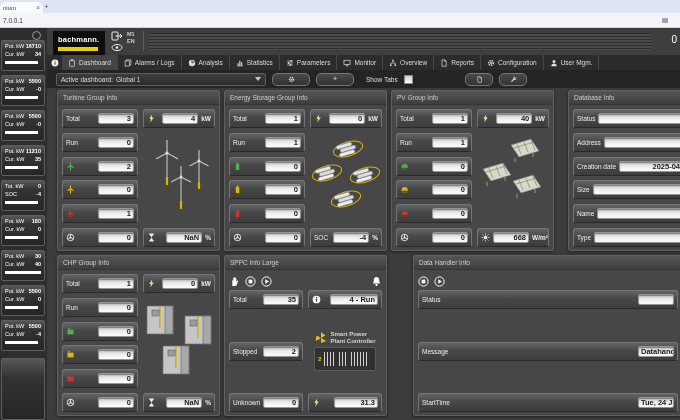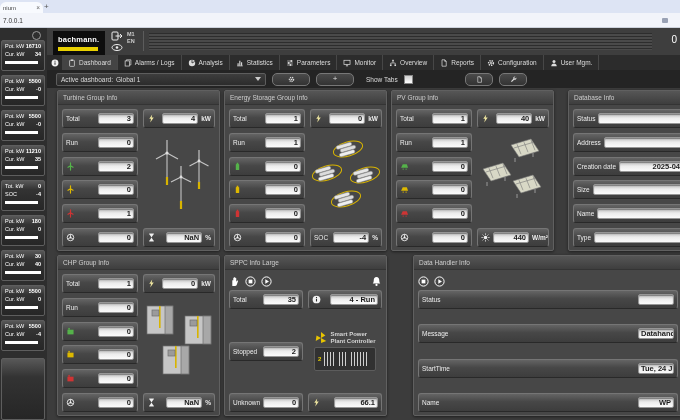--- a/index.html
+++ b/index.html
@@ -663,21 +663,21 @@
               </g>
               <g stroke="#999" stroke-width="1">
                   <path d="M38 23v4M56 18v4M10 47v4M28 42v4M40 59v4M58 54v4"></path>
                 </g>
             </svg>
           </div>
           <div class="tile">
               <svg class="ic white" viewBox="0 0 10 10">
                 <use href="#sym-sun"></use>
               </svg>
-              <span class="field">440</span>
+              <span class="field">668</span>
               <span class="unit">W/m²</span>
             </div>
         </div>
       </div>
     </div>
 
     <div class="panel" style="left:521px;top:2px;width:170px;height:161px">
       <div class="panel-title">Database Info</div>
       <div class="rows-col">
         <div class="tile">
@@ -838,21 +838,21 @@
                 <span class="rack-num">2</span>
                 <div class="rack-seg" style="width:12px"></div>
                 <div class="rack-seg" style="width:9px"></div>
                 <div class="rack-seg" style="width:16px"></div>
               </div>
             </div>
             <div class="tile">
                 <svg class="ic boltc" viewBox="0 0 10 10">
                   <use href="#sym-bolt"></use>
                 </svg>
-                <span class="field" style="width:44px">66.1</span>
+                <span class="field" style="width:44px">31.3</span>
               </div>
           </div>
         </div>
       </div>
     </div>
 
     <div class="panel" style="left:366px;top:167px;width:270px;height:161px">
       <div class="panel-title">Data Handler Info</div>
       <div class="pbody-v">
         <div class="ctrl-row">
@@ -869,22 +869,18 @@
               <span class="field"></span>
             </div>
           <div class="tile">
               <span class="tlabel" style="width:56px">Message</span>
               <span class="field">Datahandler Waiting f</span>
             </div>
           <div class="tile">
               <span class="tlabel" style="width:56px">StartTime</span>
               <span class="field">Tue, 24 Jun 2025</span>
             </div>
-          <div class="tile">
-              <span class="tlabel" style="width:56px">Name</span>
-              <span class="field">WP</span>
-            </div>
         </div>
       </div>
     </div>
 
   </div>
 </div>
 
 </body></html>

